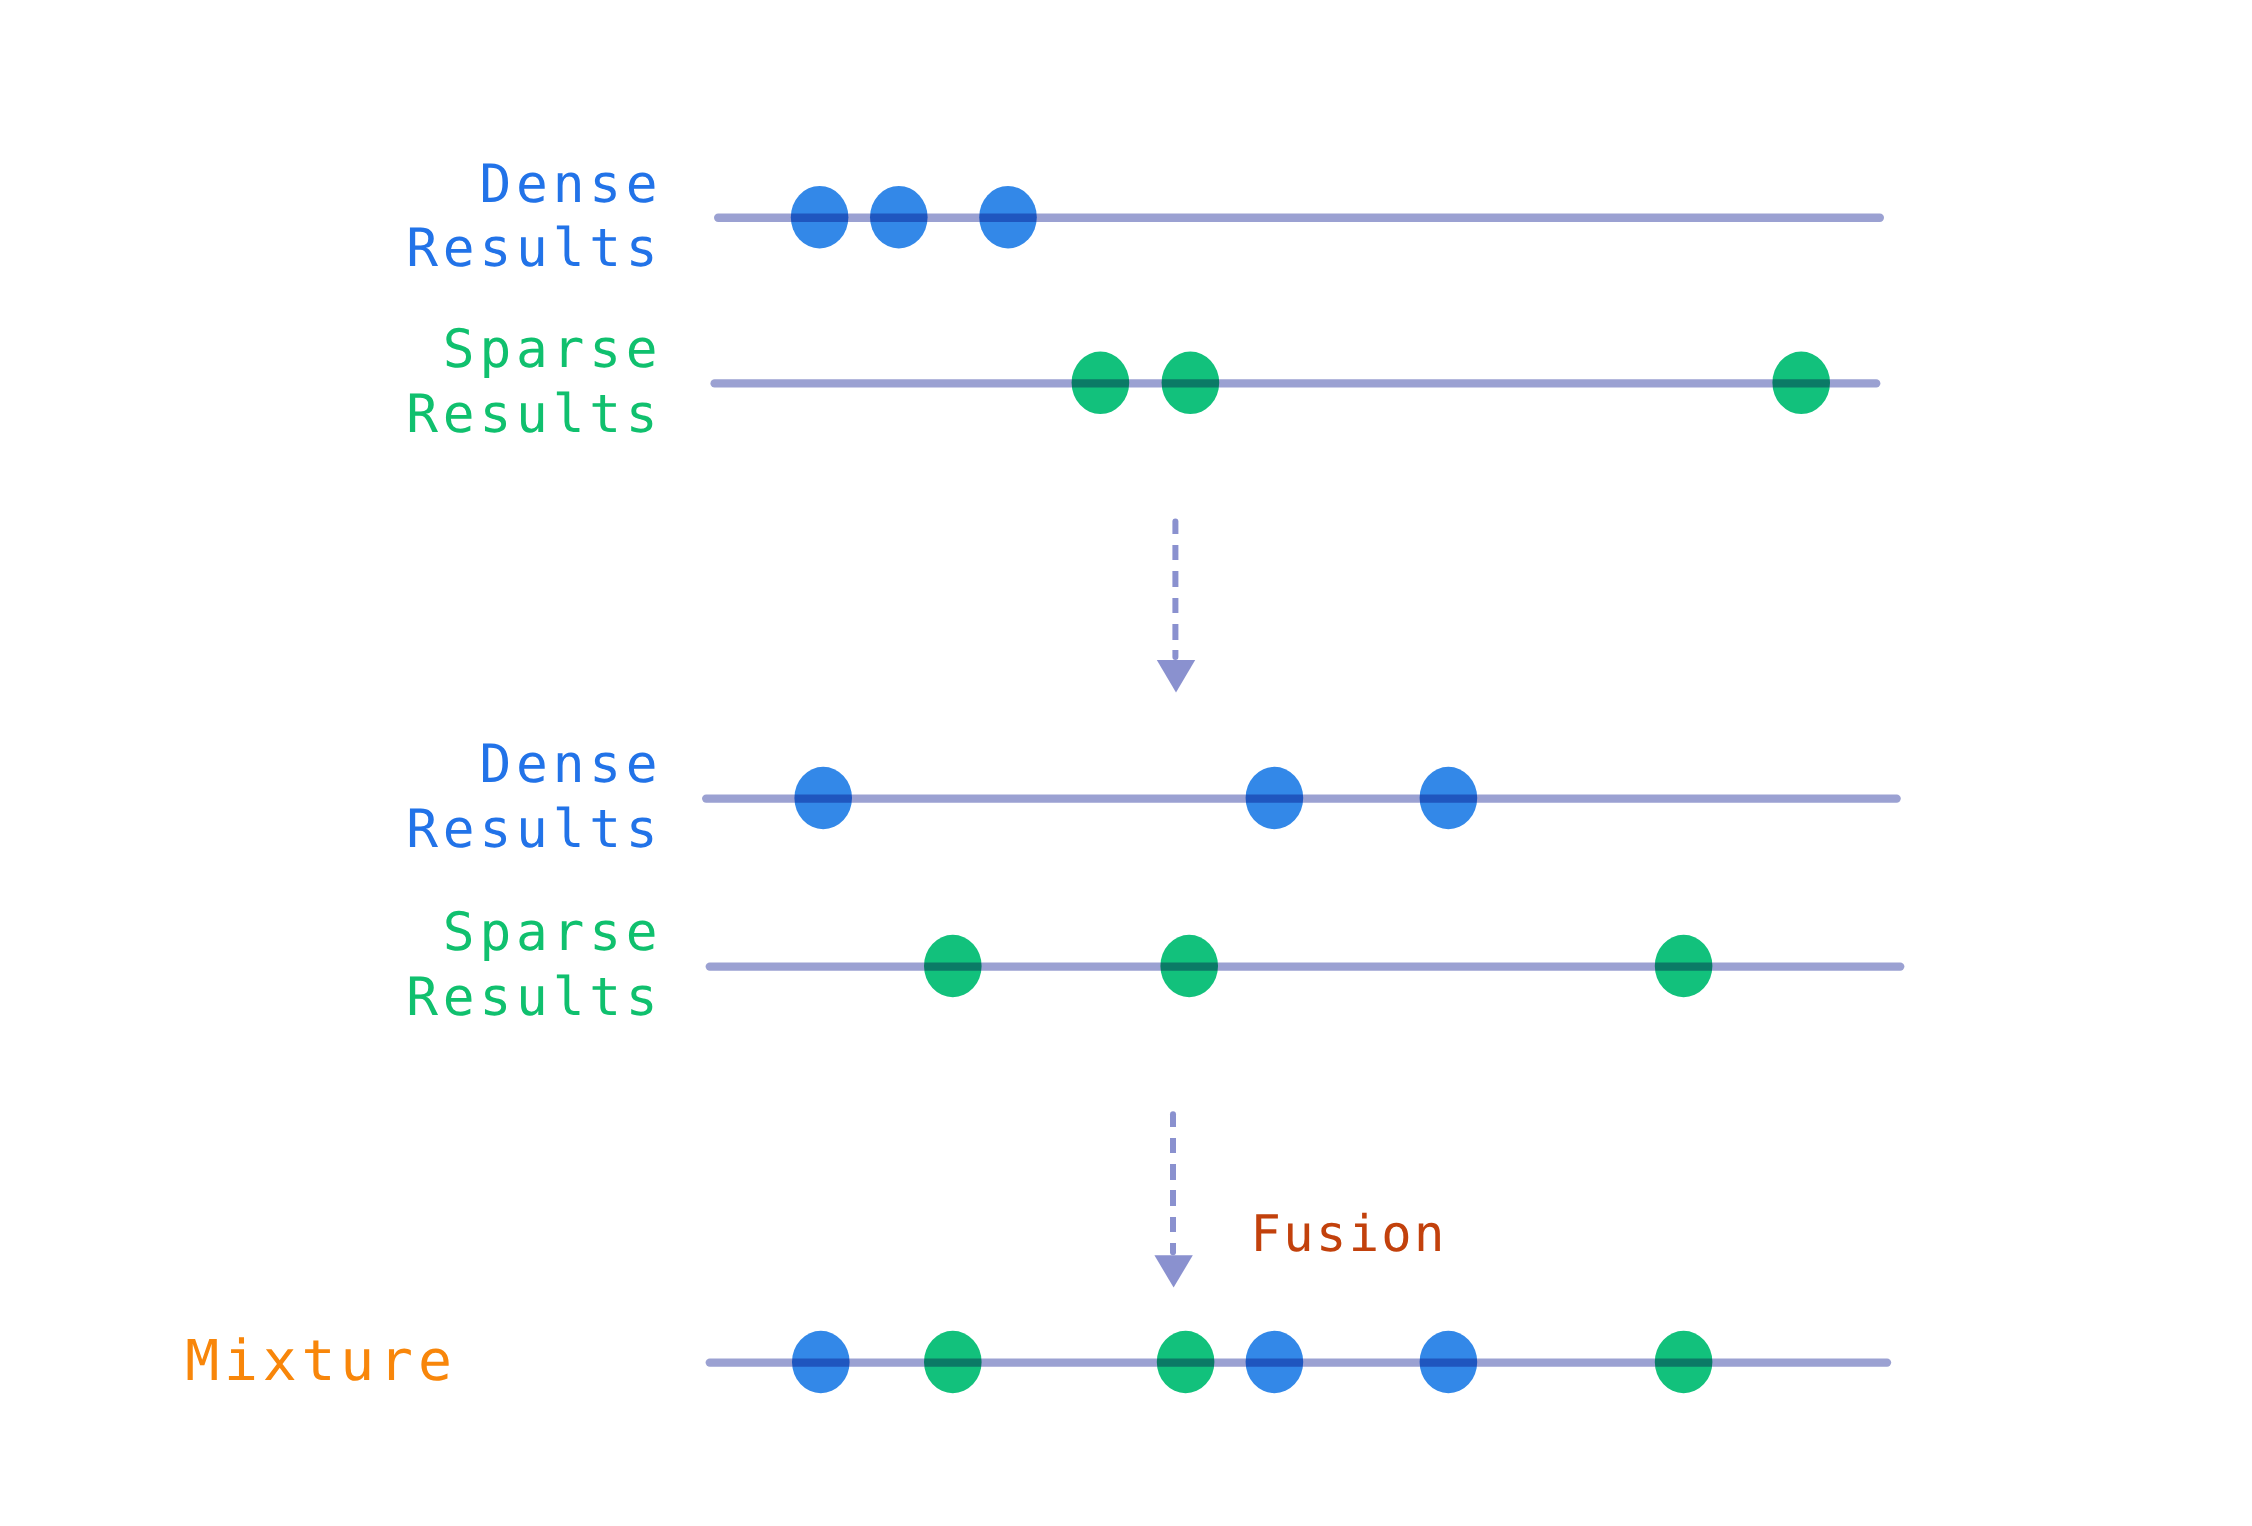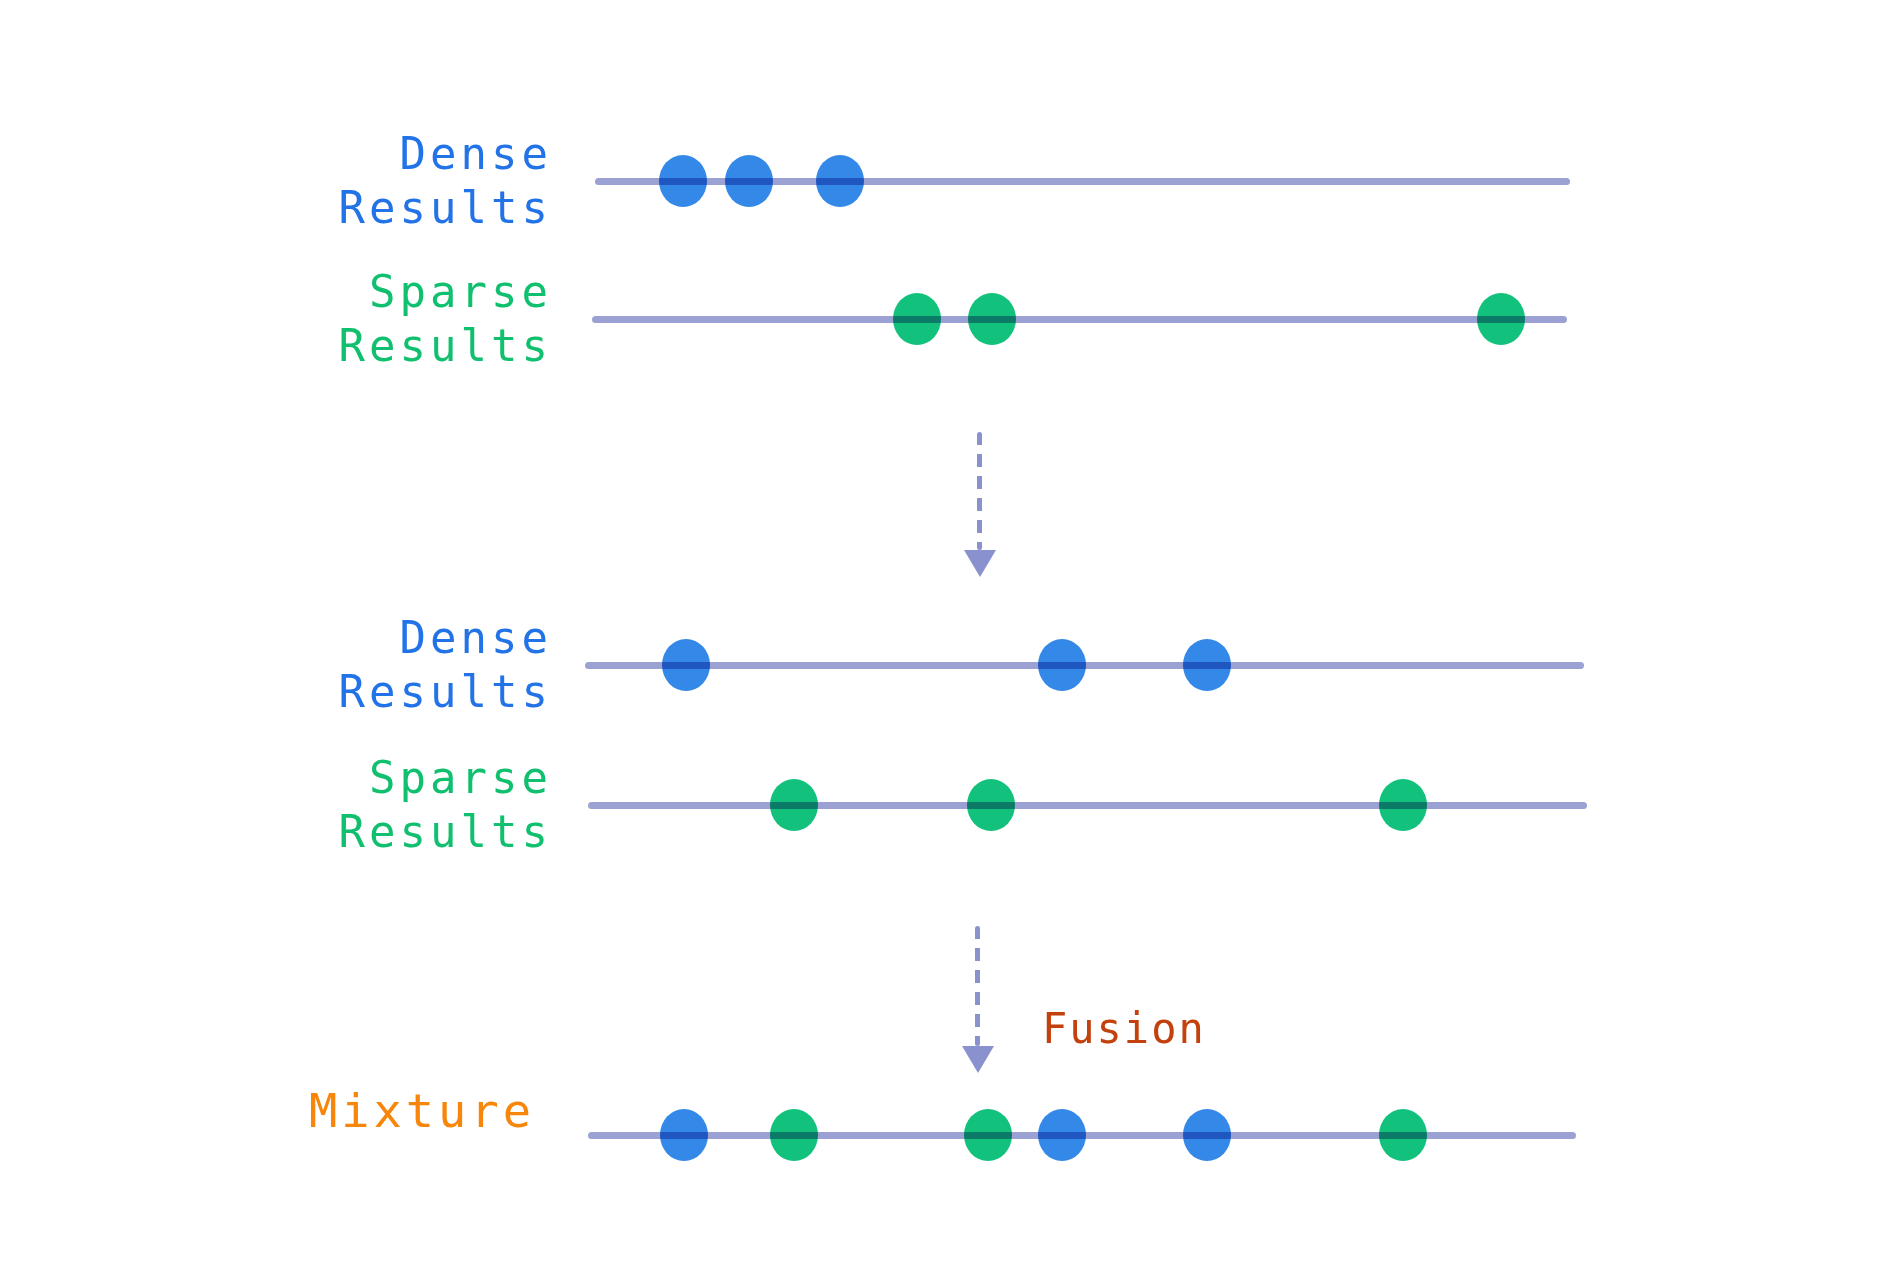--- a/index.html
+++ b/index.html
@@ -89,21 +89,21 @@
     <div class="row-label" style="width: 552px; top: 665px; color: rgb(34, 115, 232);"><div>Dense</div><div>Results</div></div>
     <div class="dot" style="left: 662px; top: 639px; background: rgb(51, 136, 232);"></div>
     <div class="dot" style="left: 1038px; top: 639px; background: rgb(51, 136, 232);"></div>
     <div class="dot" style="left: 1183px; top: 639px; background: rgb(51, 136, 232);"></div>
     <div class="rail" style="left: 585px; width: 999px; top: 662px; background: rgb(155, 161, 210);"></div>
     <div class="row-label" style="width: 552px; top: 805px; color: rgb(16, 192, 110);"><div>Sparse</div><div>Results</div></div>
     <div class="dot" style="left: 770px; top: 779px; background: rgb(18, 193, 124);"></div>
     <div class="dot" style="left: 967px; top: 779px; background: rgb(18, 193, 124);"></div>
     <div class="dot" style="left: 1379px; top: 779px; background: rgb(18, 193, 124);"></div>
     <div class="rail" style="left: 588px; width: 999px; top: 802px; background: rgb(155, 161, 210);"></div>
-    <div class="row-label single" style="width: 535px; top: 1111px; color: rgb(248, 134, 10);"><div>Mixture</div></div>
+    <div class="row-label single" style="width: 535px; top: 1135px; color: rgb(248, 134, 10); text-align: center;"><div>Mixture</div></div>
     <div class="dot" style="left: 660px; top: 1109px; background: rgb(51, 136, 232);"></div>
     <div class="dot" style="left: 770px; top: 1109px; background: rgb(18, 193, 124);"></div>
     <div class="dot" style="left: 964px; top: 1109px; background: rgb(18, 193, 124);"></div>
     <div class="dot" style="left: 1038px; top: 1109px; background: rgb(51, 136, 232);"></div>
     <div class="dot" style="left: 1183px; top: 1109px; background: rgb(51, 136, 232);"></div>
     <div class="dot" style="left: 1379px; top: 1109px; background: rgb(18, 193, 124);"></div>
     <div class="rail" style="left: 588px; width: 988px; top: 1132px; background: rgb(155, 161, 210);"></div>
     <div class="arrow-dash" style="left: 977px; top: 432px; height: 118px; background: repeating-linear-gradient(rgb(138, 145, 207) 0px, rgb(138, 145, 207) 13px, transparent 13px, transparent 22px);"></div>
     <div class="arrow-head" style="left: 964px; top: 550px; border-top: 27px solid rgb(138, 145, 207);"></div>
     <div class="arrow-dash" style="left: 975px; top: 926px; height: 120px; background: repeating-linear-gradient(rgb(138, 145, 207) 0px, rgb(138, 145, 207) 13px, transparent 13px, transparent 22px);"></div>

